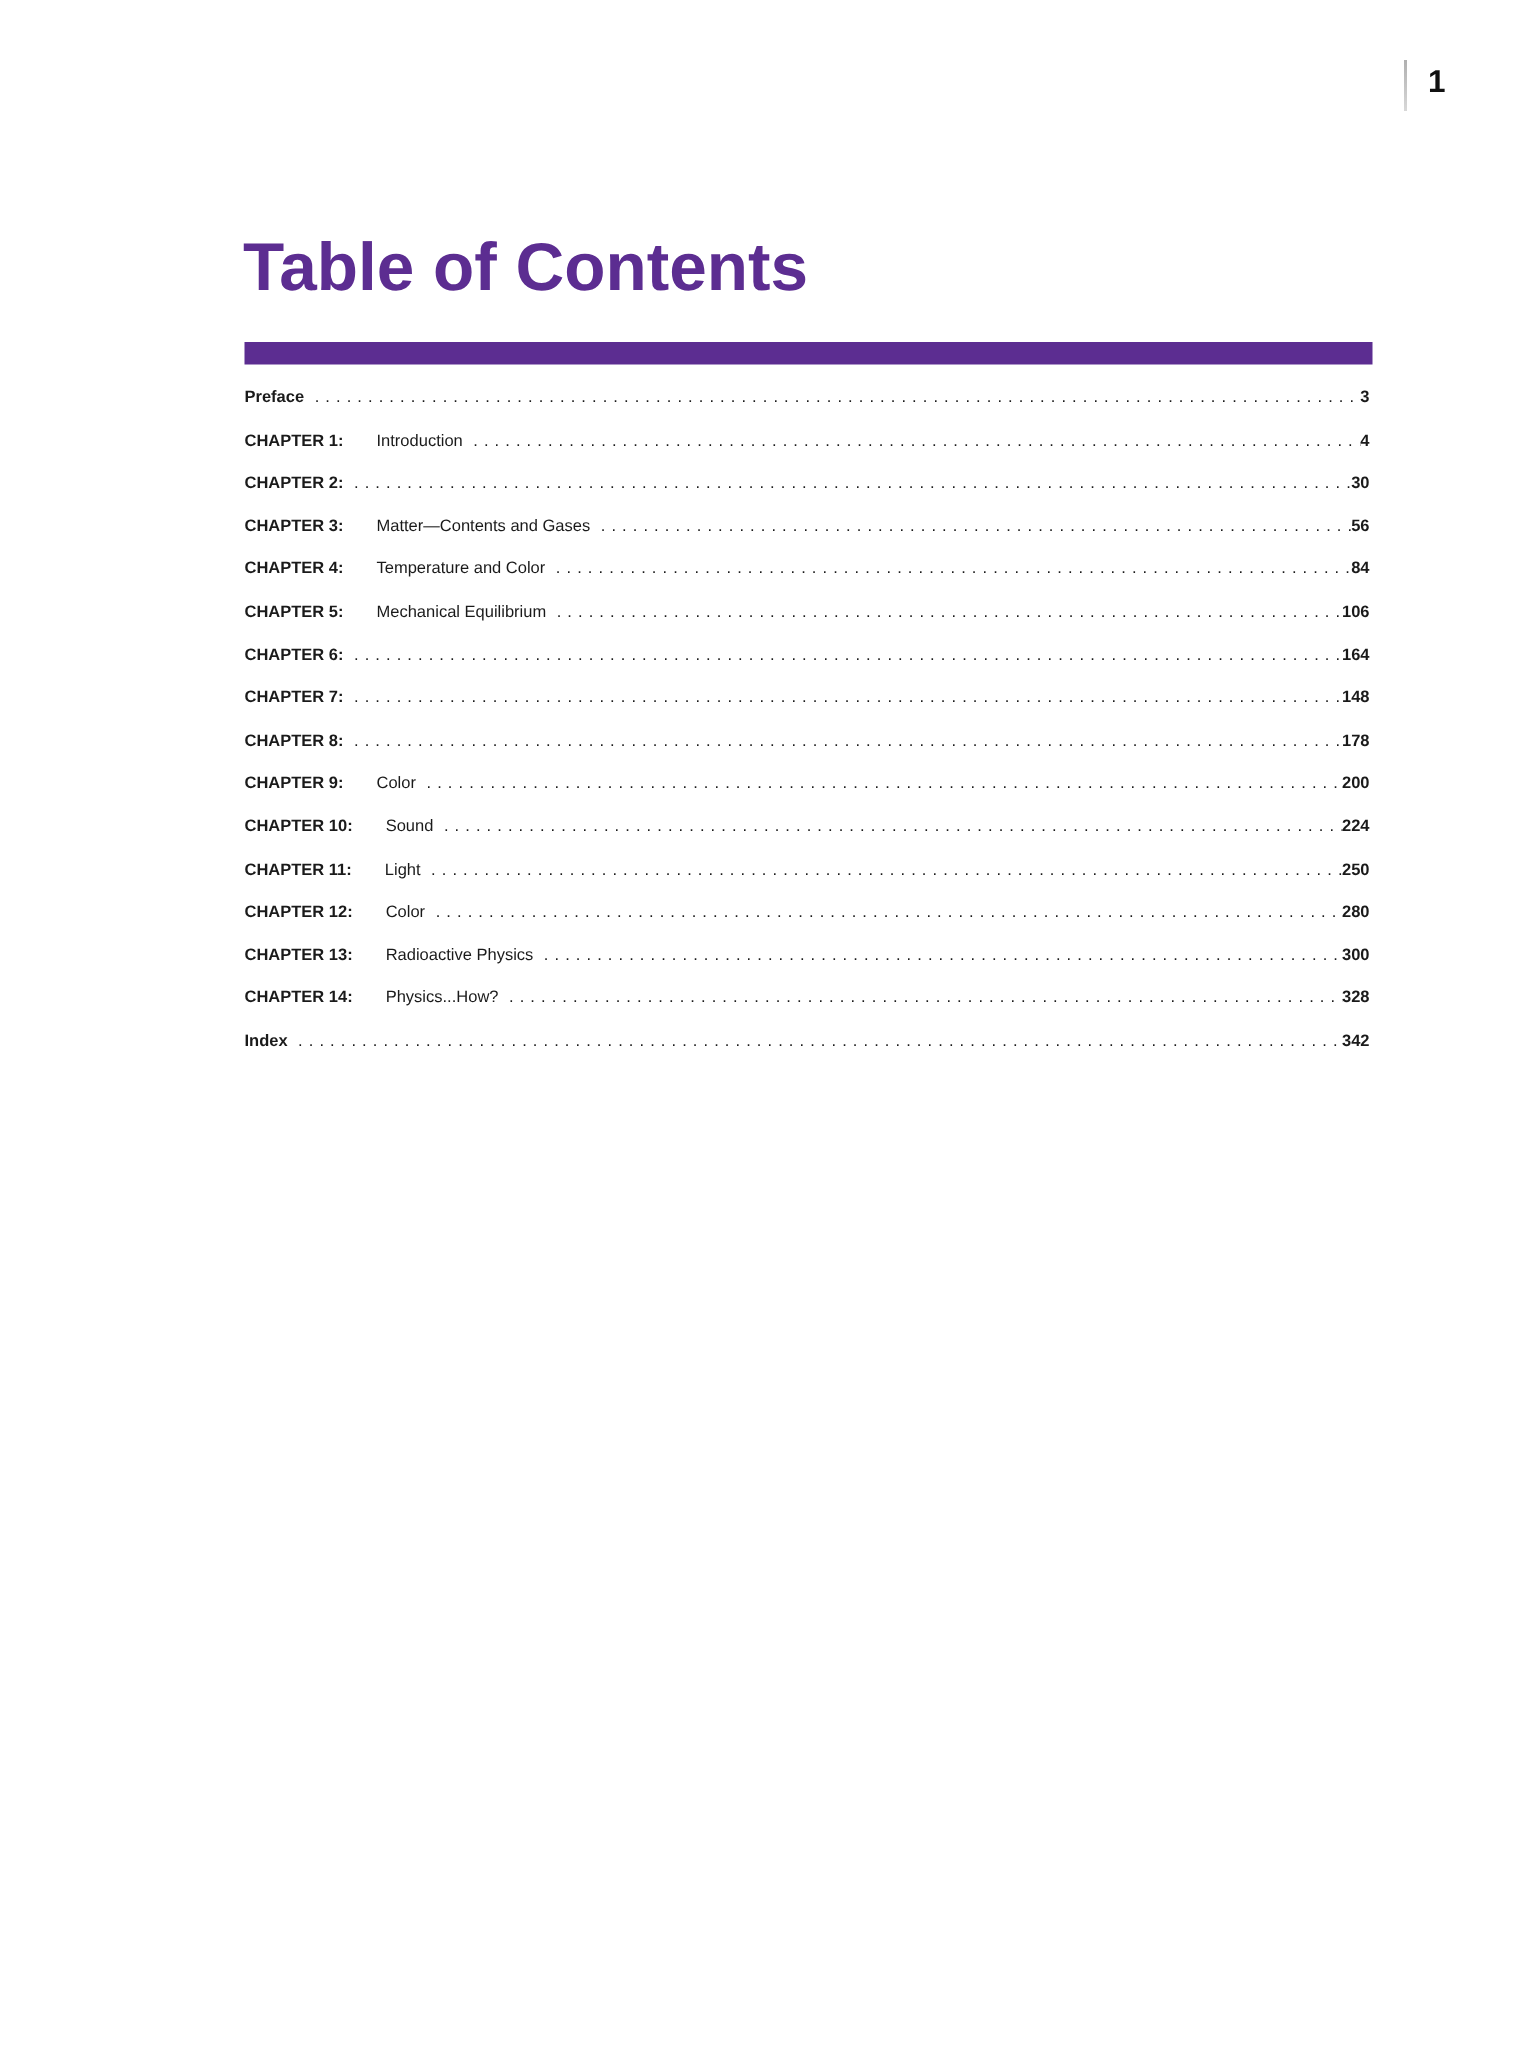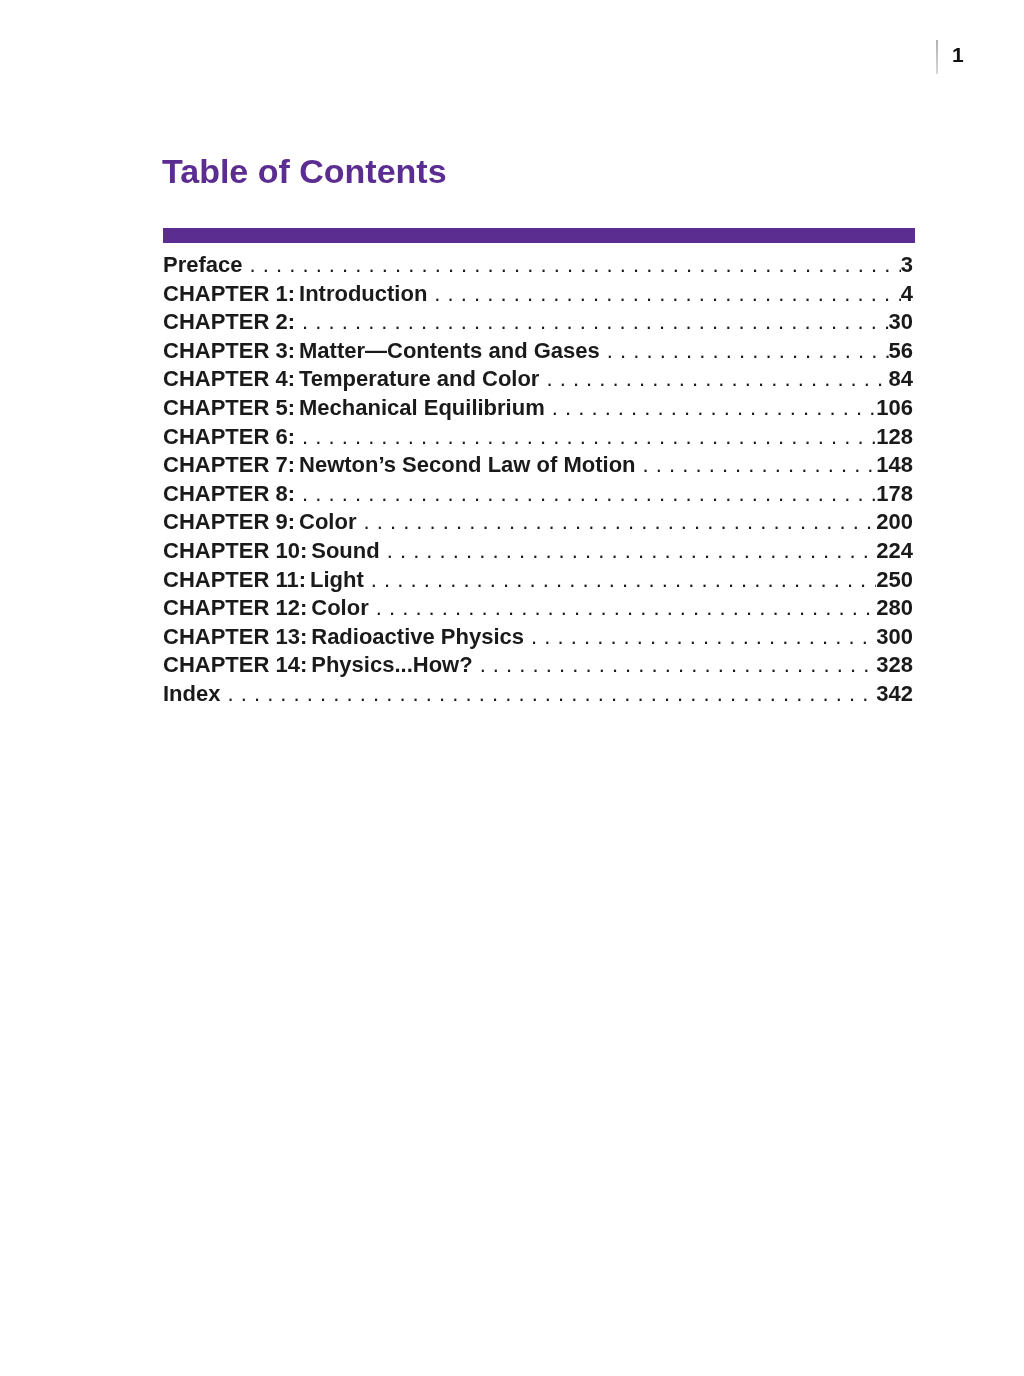--- a/index.html
+++ b/index.html
@@ -28,21 +28,21 @@
     font-weight: bold;
     color: #111111;
     margin-left: 14px;
     margin-top: 3px;
   }
   .title {
     position: absolute;
     left: 162px;
     top: 153px;
     margin: 0;
-    font-size: 34px;
+    font-size: 45px;
     line-height: 1.1;
     font-weight: bold;
     letter-spacing: 0px;
     text-align: right;
   }
   .bar {
     position: absolute;
     left: 163px;
     top: 228px;
     width: 752px;
@@ -51,25 +51,25 @@
   .toc {
     position: absolute;
     left: 163px;
     top: 251px;
     width: 750px;
   }
   .row {
     display: flex;
     align-items: flex-end;
     line-height: 28.6px;
-    font-size: 22px;
+    font-size: 11px;
     color: #1a1a1a;
   }
   .lbl { font-weight: bold; white-space: pre; }
-  .ttl { white-space: pre; margin-left: 4px; font-weight: bold; }
+  .ttl { white-space: pre; margin-left: 22px; }
   .ttl:empty { margin-left: 0; }
   .dots {
     flex: 1;
     overflow: hidden;
     white-space: nowrap;
     padding: 0 5px 0 7px;
     letter-spacing: 0.5px;
     color: #1a1a1a;
   }
   .pg {
@@ -129,26 +129,25 @@
   <div class="row">
     <span class="lbl">CHAPTER 5:</span>
     <span class="ttl">Mechanical Equilibrium</span>
     <span class="dots">. . . . . . . . . . . . . . . . . . . . . . . . . . . . . . . . . . . . . . . . . . . . . . . . . . . . . . . . . . . . . . . . . . . . . . . . . . . . . . . . . . . . . . . . . . . . . . . . . . . . . . . . . . . . . . . . . . . . . . . . </span>
     <span class="pg">106</span>
   </div>
 
   <div class="row">
     <span class="lbl">CHAPTER 6:</span>
     <span class="dots">. . . . . . . . . . . . . . . . . . . . . . . . . . . . . . . . . . . . . . . . . . . . . . . . . . . . . . . . . . . . . . . . . . . . . . . . . . . . . . . . . . . . . . . . . . . . . . . . . . . . . . . . . . . . . . . . . . . . . . . . </span>
-    <span class="pg">128</span>
+    <span class="pg">164</span>
   </div>
 
   <div class="row">
     <span class="lbl">CHAPTER 7:</span>
-    <span class="ttl">Newton’s Second Law of Motion</span>
     <span class="dots">. . . . . . . . . . . . . . . . . . . . . . . . . . . . . . . . . . . . . . . . . . . . . . . . . . . . . . . . . . . . . . . . . . . . . . . . . . . . . . . . . . . . . . . . . . . . . . . . . . . . . . . . . . . . . . . . . . . . . . . . </span>
     <span class="pg">148</span>
   </div>
 
   <div class="row">
     <span class="lbl">CHAPTER 8:</span>
     <span class="dots">. . . . . . . . . . . . . . . . . . . . . . . . . . . . . . . . . . . . . . . . . . . . . . . . . . . . . . . . . . . . . . . . . . . . . . . . . . . . . . . . . . . . . . . . . . . . . . . . . . . . . . . . . . . . . . . . . . . . . . . . </span>
     <span class="pg">178</span>
   </div>
 

